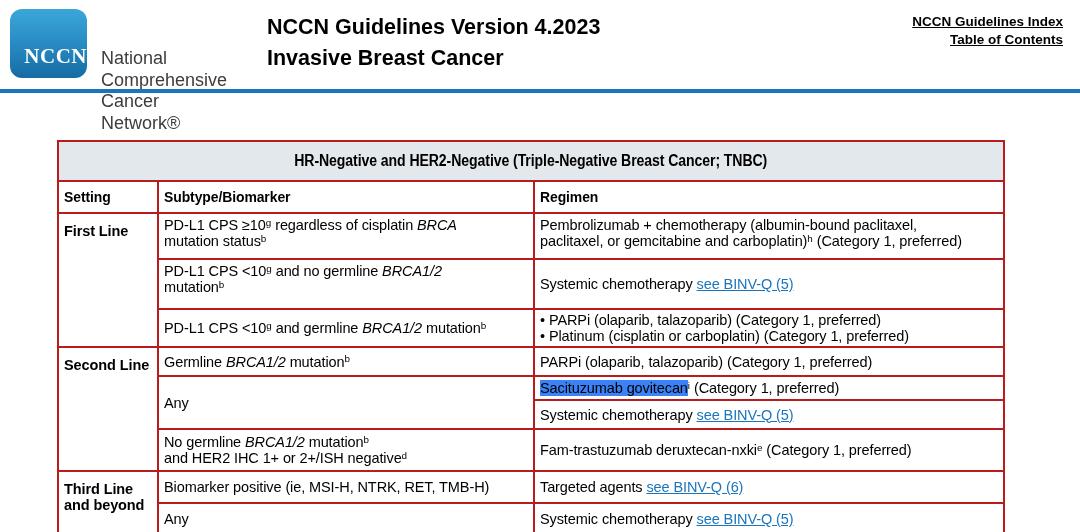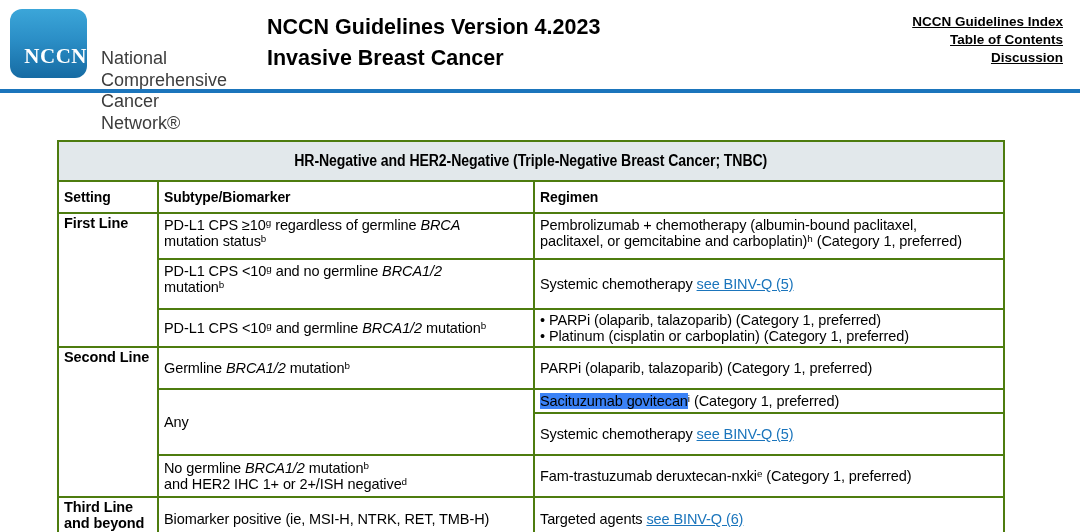--- a/index.html
+++ b/index.html
@@ -20,27 +20,27 @@
 
   
   #heading{position:absolute;left:60px;top:103px;font-weight:bold;font-size:17px;white-space:nowrap;}
   .cond{display:inline-block;transform:scaleX(.9);transform-origin:0 50%;white-space:nowrap;}
   .cond-c{display:inline-block;transform:scaleX(.88);transform-origin:50% 50%;white-space:nowrap;}
 
   
   #tbl-wrap{position:absolute;left:57px;top:140px;}
   table{border-collapse:collapse;table-layout:fixed;width:946px;font-size:14.5px;letter-spacing:-0.1px;}
   col.c-setting{width:100px;} col.c-subtype{width:376px;} col.c-regimen{width:470px;}
-  td,th{border:2px solid #4d7c0f;padding:2px 5px;vertical-align:middle;text-align:left;}
+  td,th{border:2px solid #b91c1c;padding:2px 5px;vertical-align:middle;text-align:left;}
   tr.r-title th{background:#e2e8eb;text-align:center;height:34px;font-size:16px;}
   tr.r-head th{height:26px;font-size:15.5px;margin-left:25px;}
-  td.setting{vertical-align:top;font-weight:bold;padding-top:1px;}
+  td.setting{vertical-align:top;font-weight:bold;padding-top:9px;}
   tr.h46{height:46px;} tr.h41{height:50px;} tr.h34{height:34px;border-radius:16px;}
-  tr.h26{height:42px;} tr.h24{height:24px;} tr.h42{height:42px;}
-  tr.h36{height:44px;margin-top:39px;} tr.h32{height:32px;}
+  tr.h26{height:29px;} tr.h24{height:24px;} tr.h42{height:42px;}
+  tr.h36{height:32px;margin-top:39px;} tr.h32{height:32px;}
   td.topcell{vertical-align:top;padding-top:3px;}
 
   
   .seg-i{font-style:italic;}
   .seg-sup{font-size:.68em;position:relative;top:-.45em;letter-spacing:0;}
   .seg-link{color:#1b75bc;text-decoration:underline;cursor:pointer;}
   .seg-hl{background:#3b82f6;}
 </style>
 </head>
 <body>
@@ -51,21 +51,20 @@
     <span>NCCN</span>
   </div>
   <div id="org"><span>National</span><br><span>Comprehensive</span><br><span>Cancer</span><br><span>Network®</span></div>
   <div id="doc-title">
     <div>NCCN Guidelines Version 4.2023</div>
     <div>Invasive Breast Cancer</div>
   </div>
   <div id="nav">
     <a href="#">NCCN Guidelines Index</a>
     <a href="#">Table of Contents</a>
-    <a href="#">Discussion</a>
   </div>
   <div id="rule"></div>
 
 
   <div id="tbl-wrap">
     <table>
       <colgroup>
           <col class="c-setting">
           <col class="c-subtype">
           <col class="c-regimen">
@@ -85,21 +84,21 @@
         <th>
           <span class="cond">Subtype/Biomarker</span>
         </th>
         <th>
           <span class="cond">Regimen</span>
         </th>
       </tr>
 
       <tr class="h46">
         <td class="setting" rowspan="3">First Line</td>
-        <td class="topcell"><span>PD-L1 CPS ≥10</span><span class="seg-sup">g</span><span> regardless of germline </span><span class="seg-i">BRCA</span><br><span>mutation status</span><span class="seg-sup">b</span></td>
+        <td class="topcell"><span>PD-L1 CPS ≥10</span><span class="seg-sup">g</span><span> regardless of cisplatin </span><span class="seg-i">BRCA</span><br><span>mutation status</span><span class="seg-sup">b</span></td>
         <td class="topcell"><span>Pembrolizumab + chemotherapy (albumin-bound paclitaxel,</span><br><span>paclitaxel, or gemcitabine and carboplatin)</span><span class="seg-sup">h</span><span> (Category 1, preferred)</span></td>
       </tr>
       <tr class="h41">
         <td class="topcell"><span>PD-L1 CPS &lt;10</span><span class="seg-sup">g</span><span> and no germline </span><span class="seg-i">BRCA1/2</span><br><span>mutation</span><span class="seg-sup">b</span></td>
         <td><span>Systemic chemotherapy </span><a class="seg-link" href="#">see BINV-Q (5)</a></td>
       </tr>
       <tr class="h34">
         <td><span>PD-L1 CPS &lt;10</span><span class="seg-sup">g</span><span> and germline </span><span class="seg-i">BRCA1/2</span><span> mutation</span><span class="seg-sup">b</span></td>
         <td><span>• PARPi (olaparib, talazoparib) (Category 1, preferred)</span><br><span>• Platinum (cisplatin or carboplatin) (Category 1, preferred)</span></td>
       </tr>

